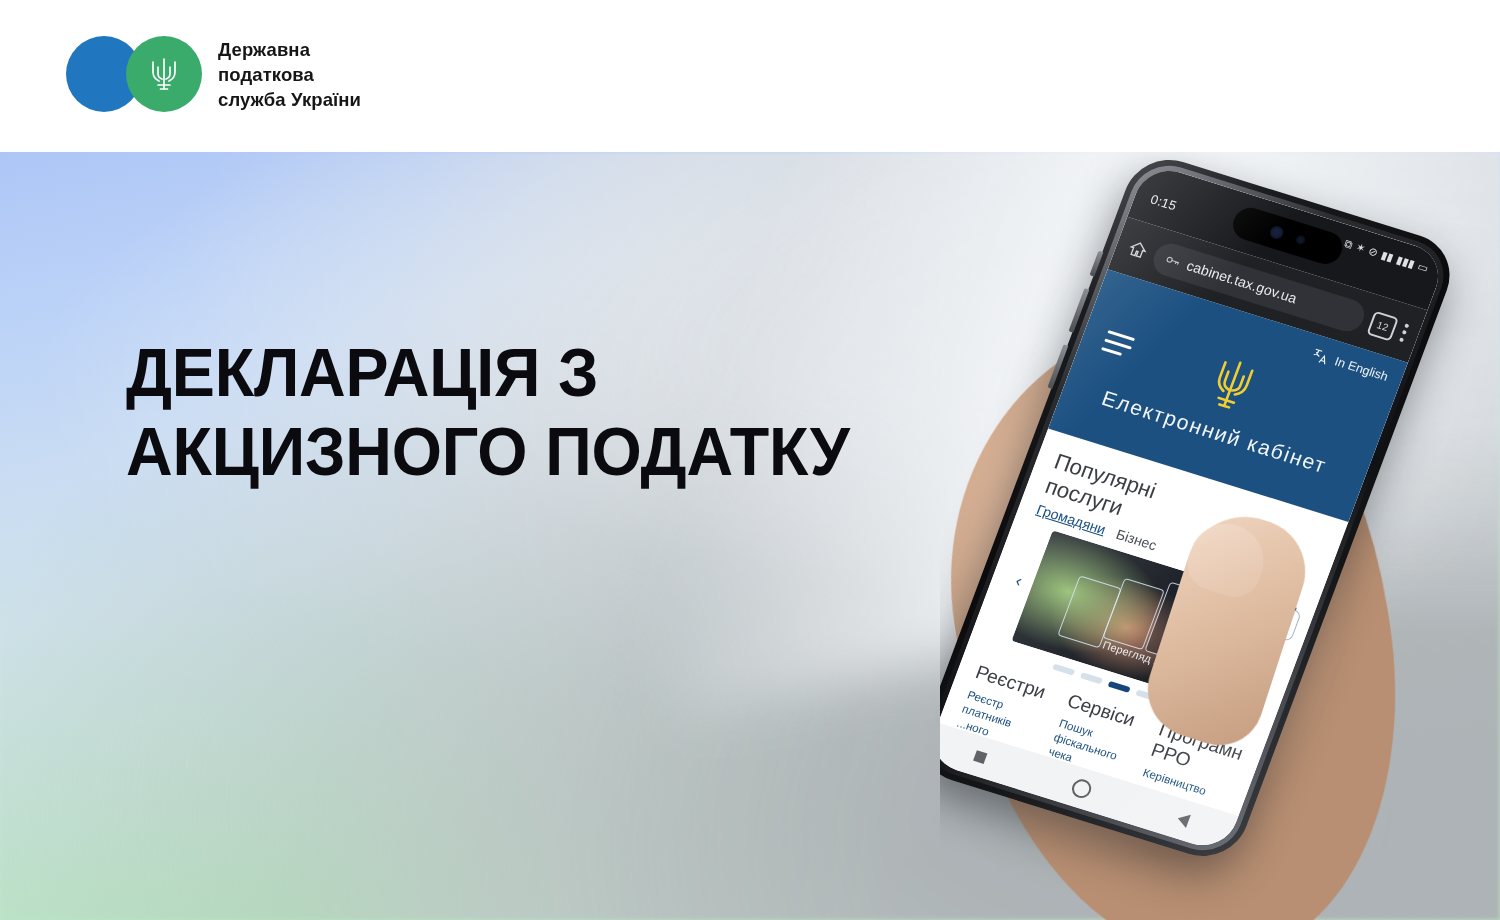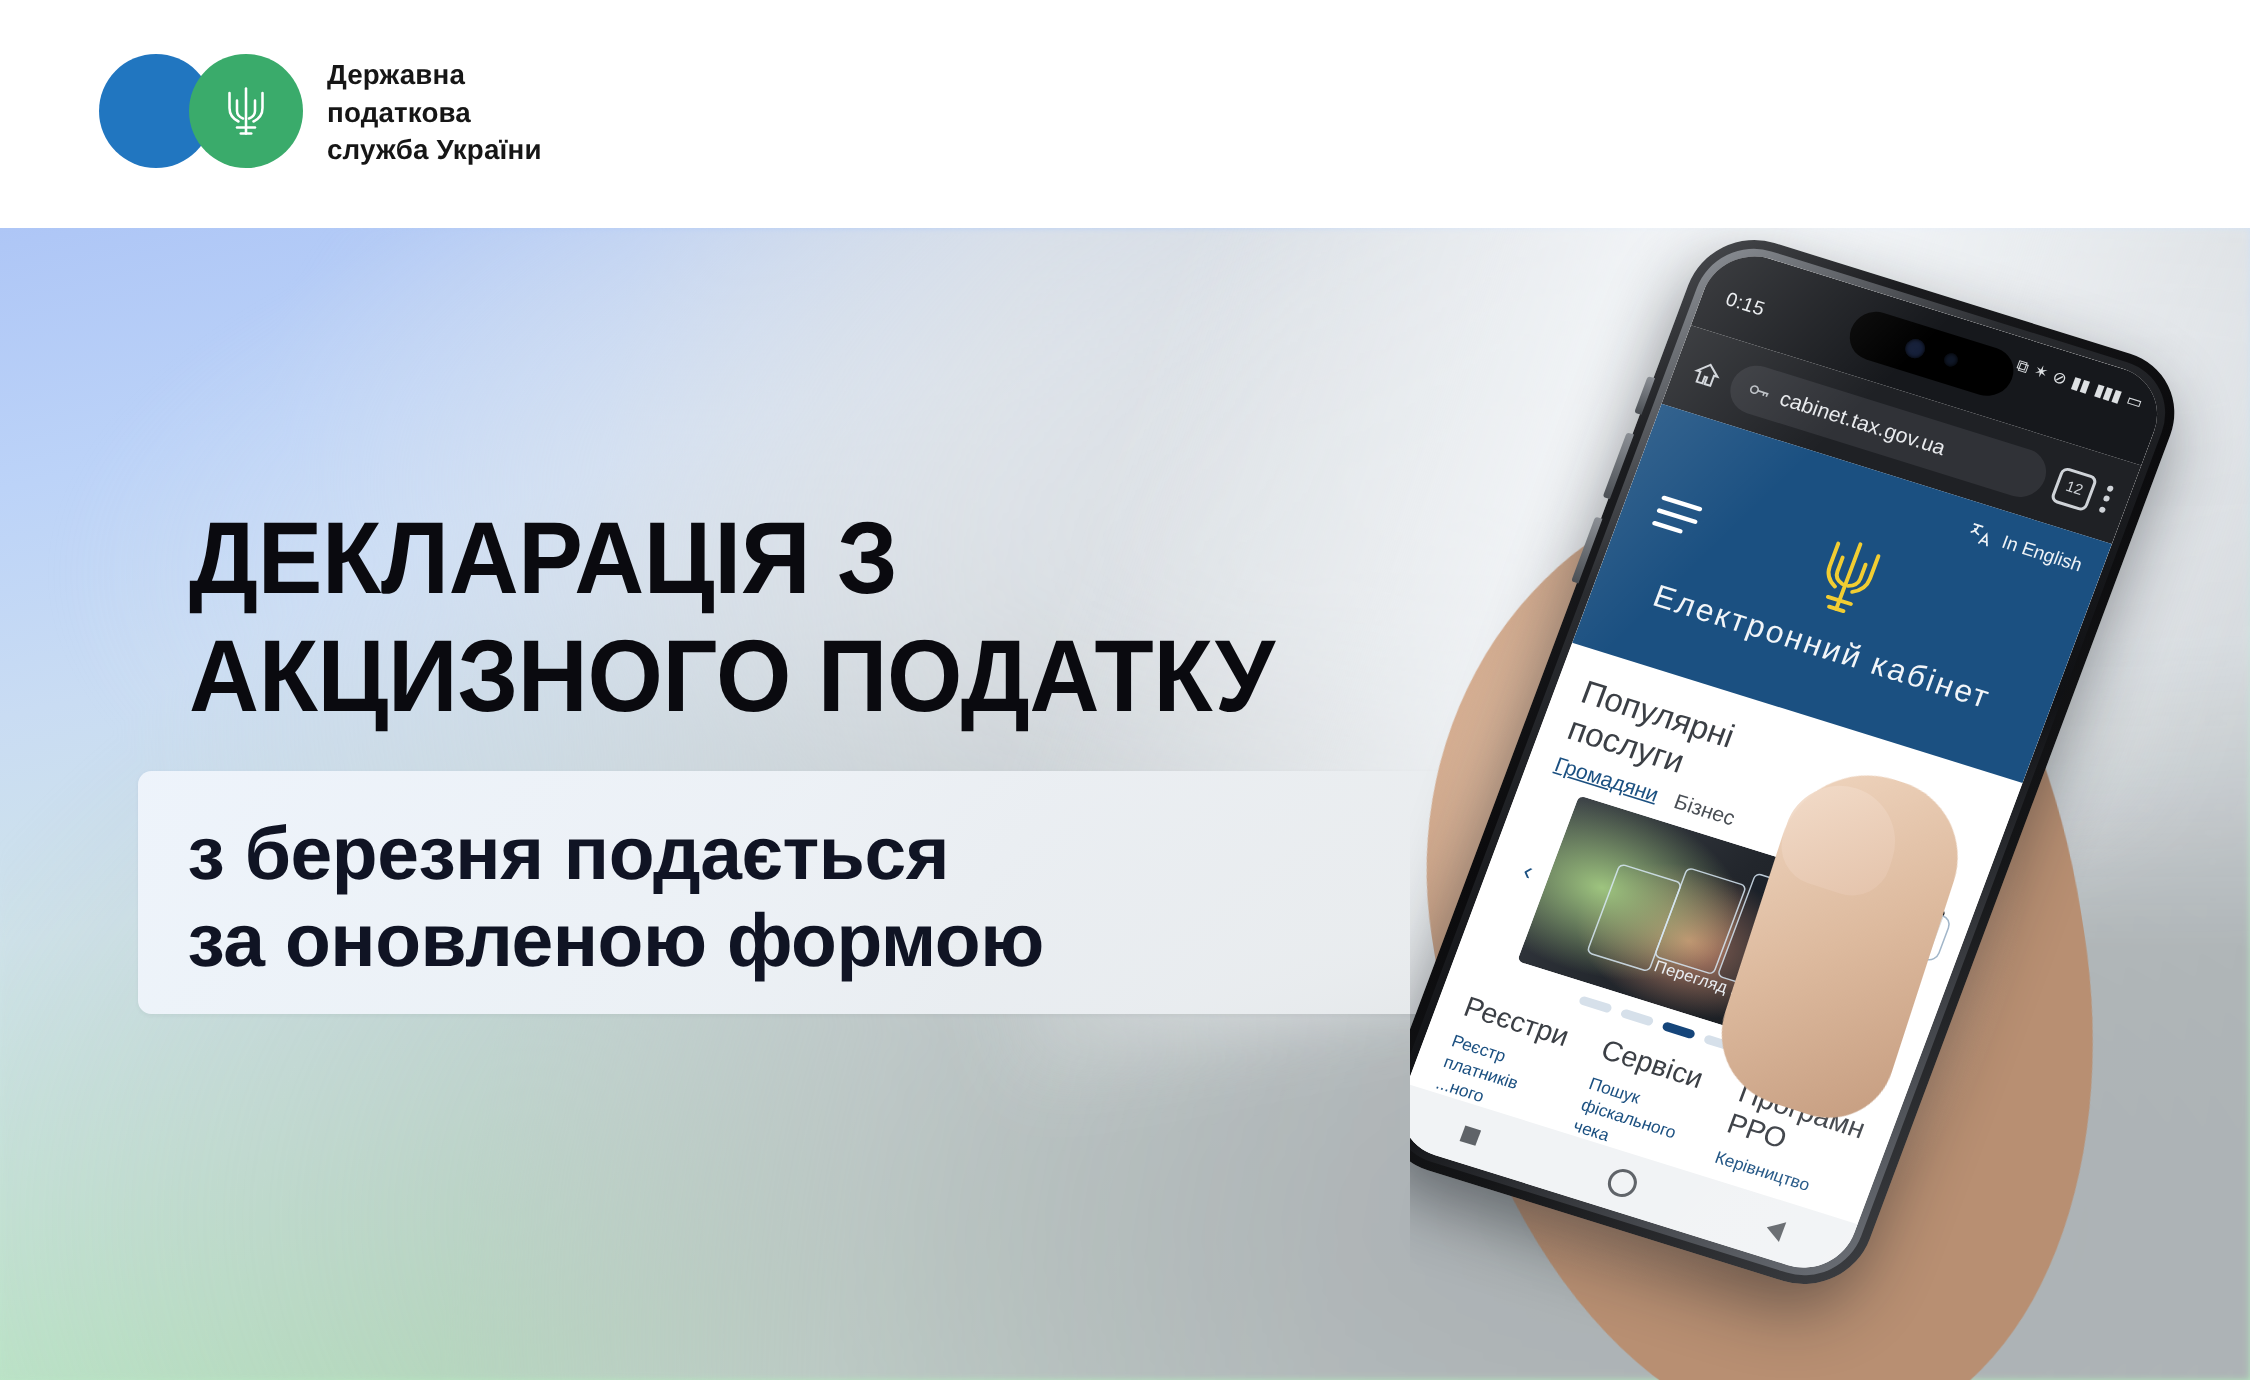--- a/index.html
+++ b/index.html
@@ -252,24 +252,20 @@
 <div class="canvas">
 
   <div class="bg">
     <div class="bg-photo"></div>
     <div class="bg-swoosh"></div>
   </div>
 
   <div class="headline">ДЕКЛАРАЦІЯ З
 АКЦИЗНОГО ПОДАТКУ</div>
 
-  <div class="subcard">
-    <div class="subtext">з березня подається
-за оновленою формою</div>
-  </div>
 
   <div class="phone-scene">
     <div class="hand"></div>
     <div class="finger f1"></div>
     <div class="finger f2"></div>
     <div class="finger f3"></div>
 
     <div class="phone">
       <div class="phone-body"></div>
       <div class="phone-rim"></div>

